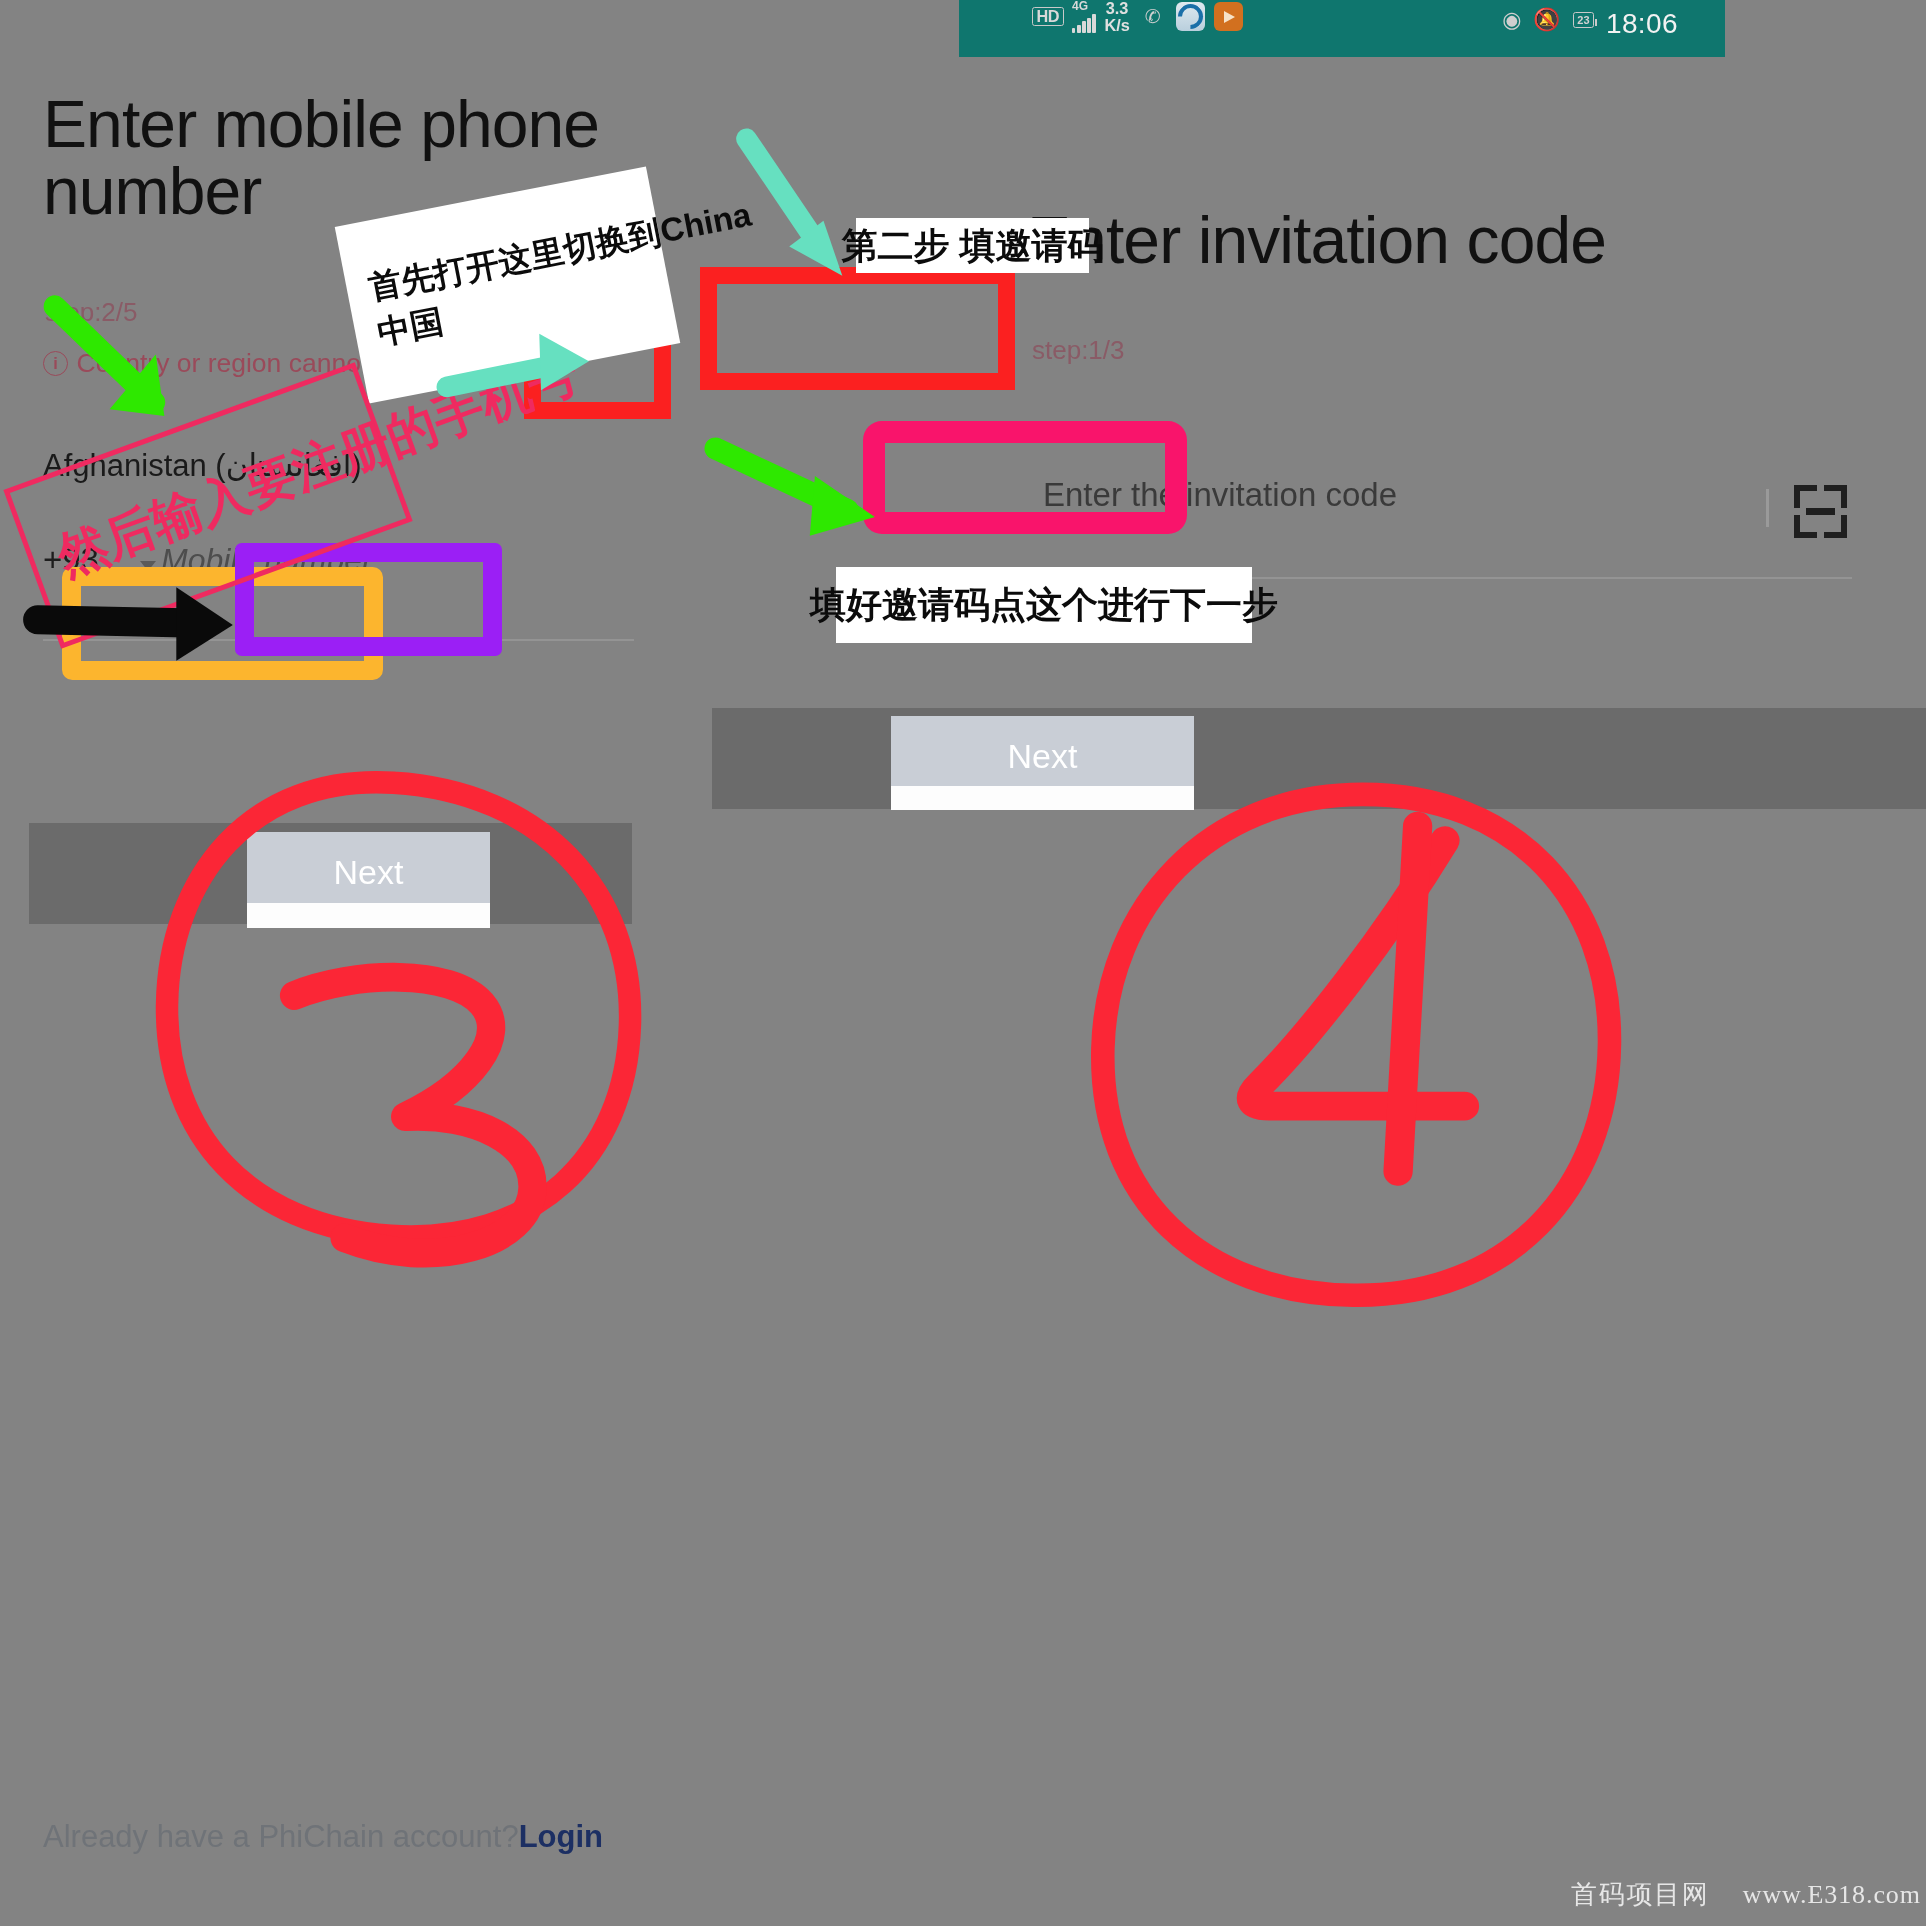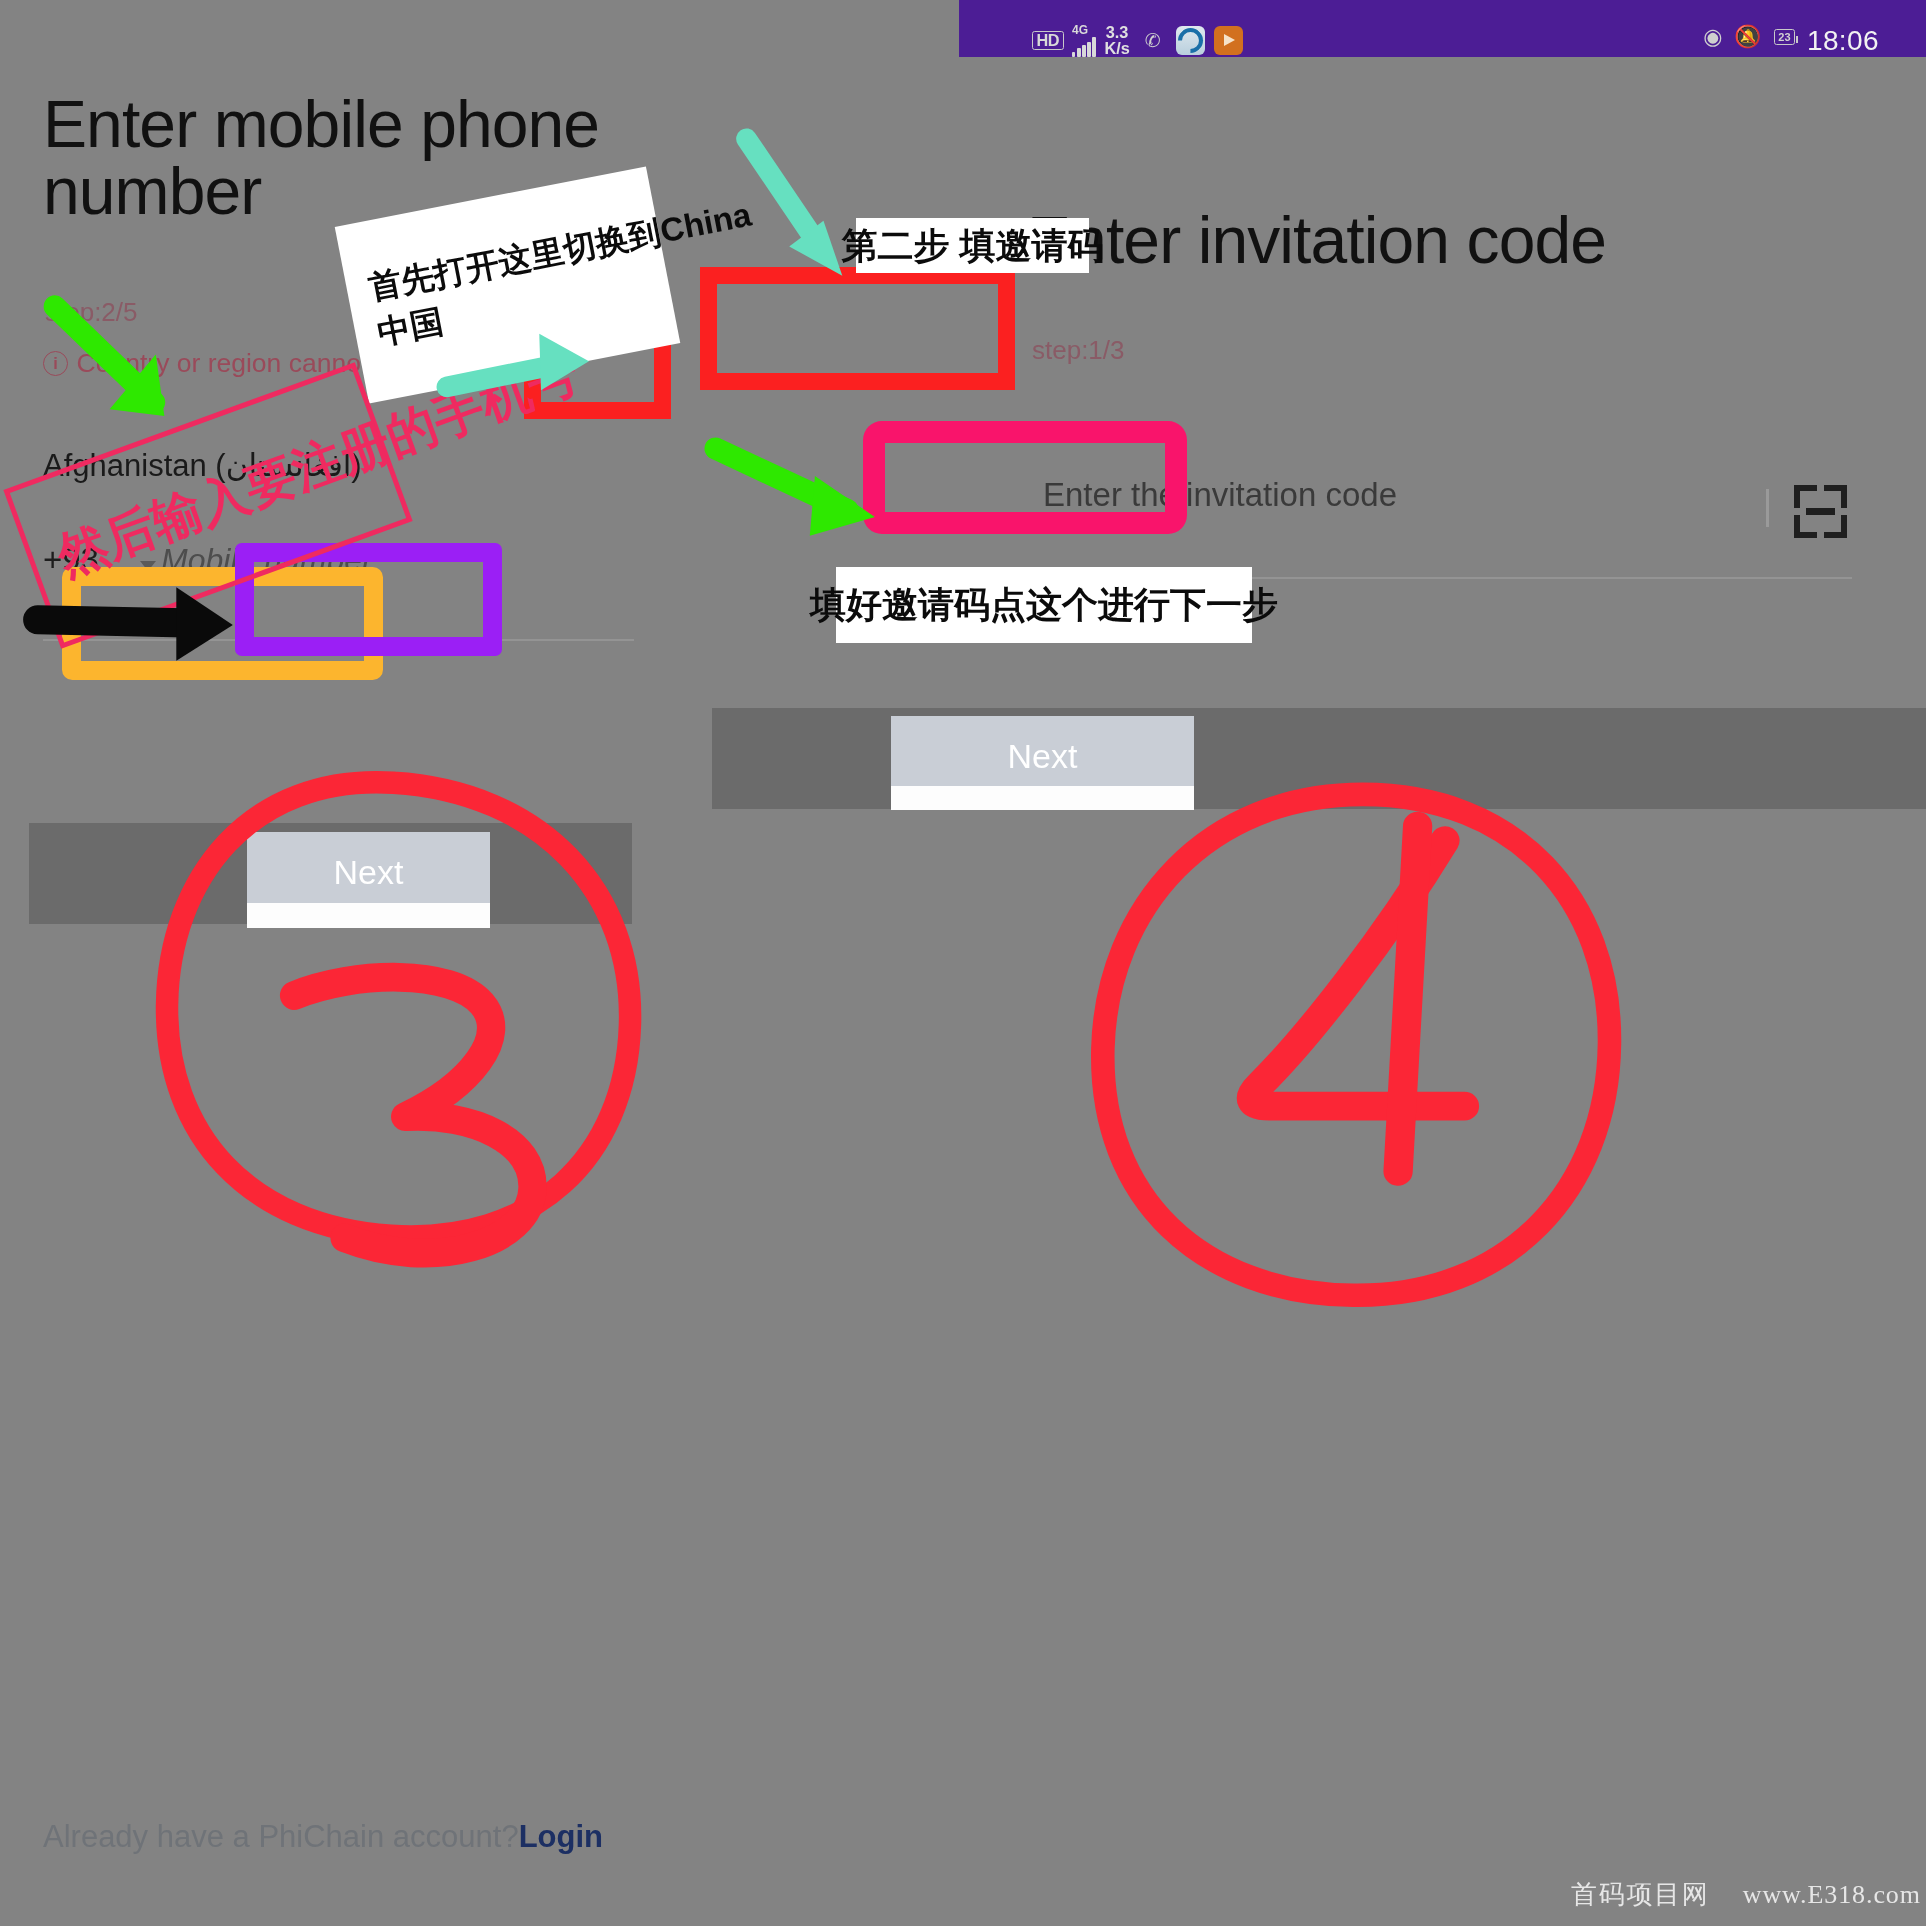--- a/index.html
+++ b/index.html
@@ -3,22 +3,22 @@
 <meta charset="utf-8">
 <style>
   html,body{margin:0;padding:0;background:#808080;}
   body{width:1926px;height:1926px;position:relative;overflow:hidden;
        font-family:"Liberation Sans","DejaVu Sans",sans-serif;}
 
   
   #canvas{position:absolute;inset:0;background:#838383;}
 
   
-  .statusbar{position:absolute;left:959px;top:0;width:967px;height:57px;
-             background:#4c1d95;display:flex;align-items:flex-end;}
+  .statusbar{position:absolute;left:959px;top:0;width:766px;height:57px;
+             background:#0f766e;display:flex;align-items:flex-start;}
   .sb-left{display:flex;align-items:center;gap:8.6px;margin-left:73px;}
   .sb-right{display:flex;align-items:center;gap:12px;margin-left:auto;margin-right:47px;}
   .hd-badge{color:#d9d9d9;font-size:16.3px;font-weight:700;border:1.7px solid #c9c9c9;
             border-radius:2.6px;padding:0 3.4px;line-height:17px;letter-spacing:-0.4px;}
   .net-wrap{display:flex;flex-direction:column;align-items:flex-start;line-height:1;}
   .net-g{color:#d9d9d9;font-size:12px;font-weight:700;margin-bottom:0.9px;}
   .bars{display:flex;align-items:flex-end;gap:1.7px;height:20.5px;}
   .bars i{display:block;width:3.4px;background:#d9d9d9;border-radius:0.9px;}
   .bars i:nth-child(1){height:5.1px}.bars i:nth-child(2){height:8.6px}
   .bars i:nth-child(3){height:12px}.bars i:nth-child(4){height:15.4px}

